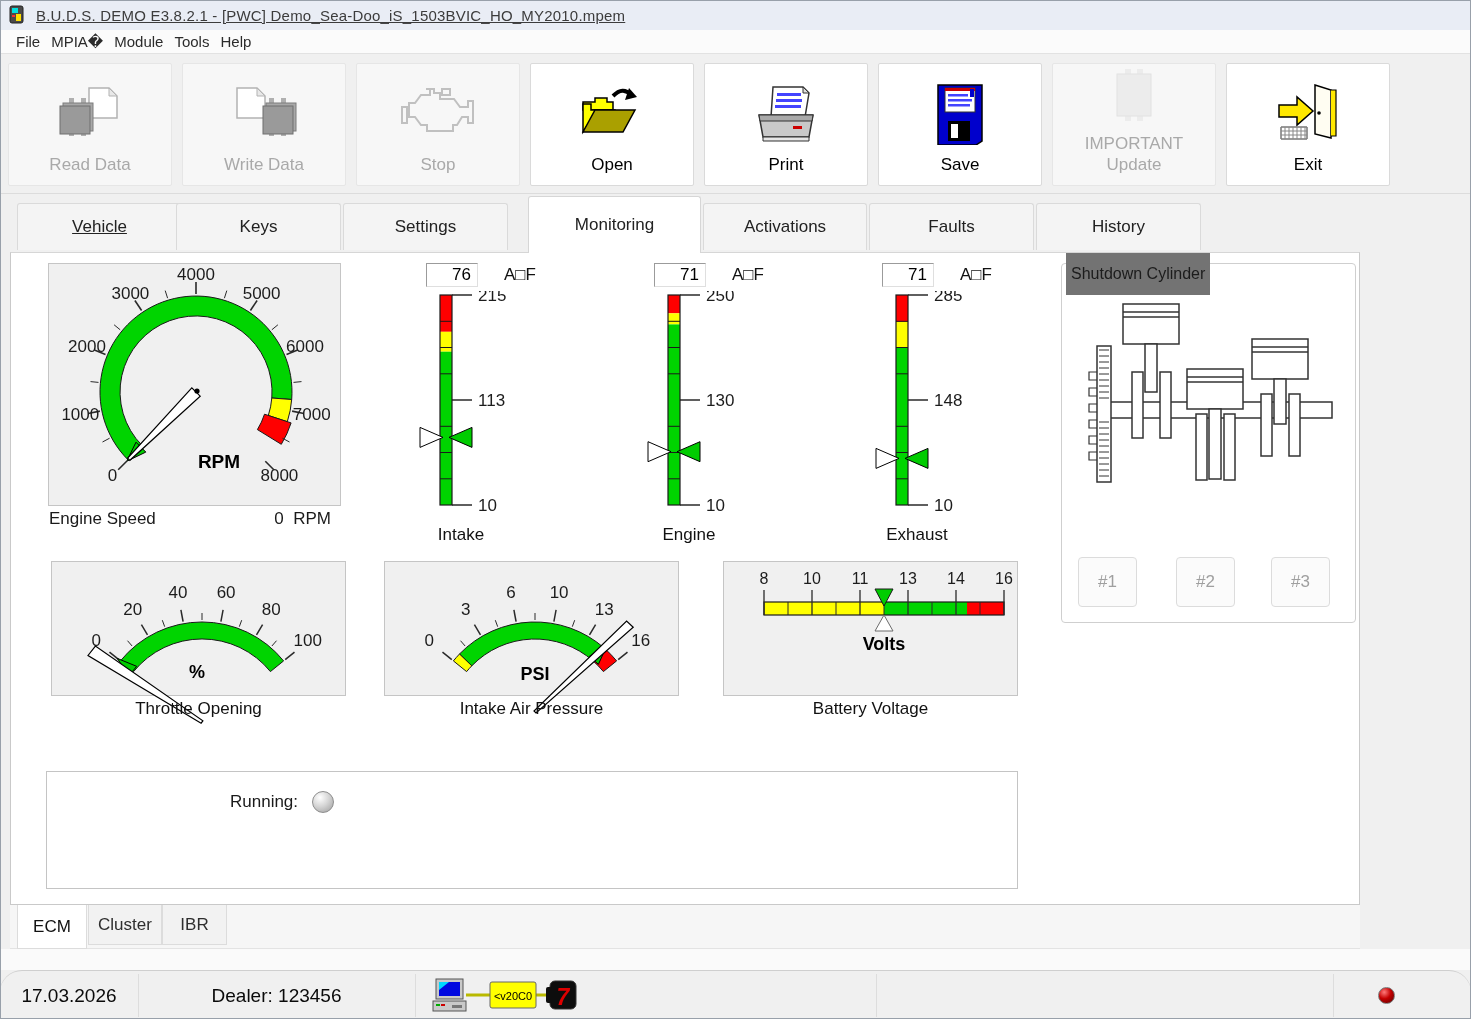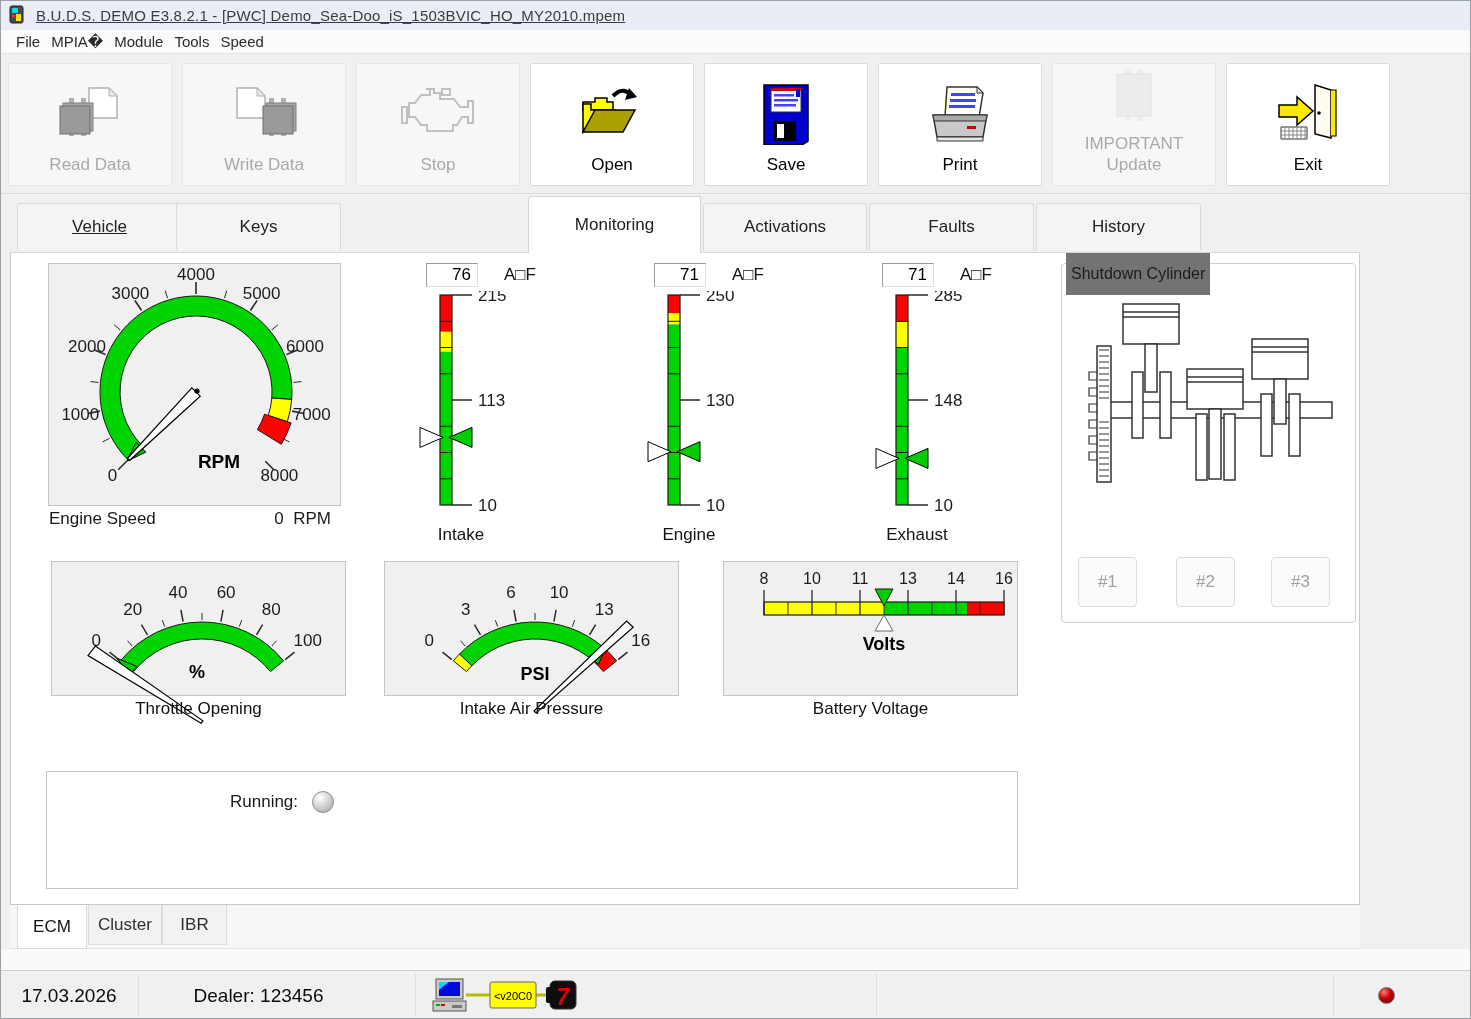--- a/index.html
+++ b/index.html
@@ -44,21 +44,21 @@
   .led { width:22px; height:22px; border-radius:50%; border:1px solid #8e8e8e; background:radial-gradient(circle at 35% 28%, #ffffff, #d6d6d6 45%, #9c9c9c); }
 
   
   .subtabstrip { left:10px; top:905px; width:1350px; height:44px; background:#f6f6f6; border-bottom:1px solid #e3e3e3; }
   .subtab { top:0; height:40px; background:#f2f2f2; border:1px solid #dcdcdc; border-top:none; display:flex; align-items:center; justify-content:center; font-size:17px; color:#2e2e2e; }
   .subtab.active { background:#ffffff; height:44px; z-index:2; color:#111; }
 
   .gapstrip { left:0; top:949px; width:1471px; height:21px; background:#fafafa; }
 
   
-  .statusbar { left:0; top:970px; width:1471px; height:49px; background:#f0f0f0; border-top:1px solid #cfcfcf; }
+  .statusbar { left:0; top:970px; width:1471px; height:49px; background:#f0f0f0; border-top:1px solid #cfcfcf;border-radius:22px; }
   .sep { top:3px; width:1px; height:43px; background:#dddddd; }
   .status-text { font-size:19px; color:#0a0a0a; display:flex; align-items:center; justify-content:center; height:49px; }
   .redled { width:17px; height:17px; border-radius:50%; border:1px solid #777; background:radial-gradient(circle at 35% 28%, #ff7a7a, #c40000 45%, #560000); }
 
   svg text { font-family:"Liberation Sans","DejaVu Sans",sans-serif; }
 </style>
 </head>
 <body>
 
 <div class="a titlebar">
@@ -69,21 +69,21 @@
     <rect x="5" y="10" width="3" height="2" fill="#ff3030"></rect>
   </svg>
   <span class="title">B.U.D.S. DEMO E3.8.2.1 - [PWC] Demo_Sea-Doo_iS_1503BVIC_HO_MY2010.mpem</span>
 </div>
 
 <div class="a menubar">
   <span class="menu-item">File</span>
   <span class="menu-item">MPIA�</span>
   <span class="menu-item">Module</span>
   <span class="menu-item">Tools</span>
-  <span class="menu-item">Speed</span>
+  <span class="menu-item">Help</span>
 </div>
 
 <div class="a toolbar">
 
   <div class="tbtn disabled">
     <span class="ticon">
       <svg width="66" height="60" viewBox="0 0 66 60">
         <path d="M32 4 h20 l8 8 v22 h-28 z" fill="#fff" stroke="#b3b3b3" stroke-width="1.5"></path>
         <path d="M52 4 l8 8 h-8 z" fill="#e8e8e8" stroke="#b3b3b3"></path>
         <rect x="12" y="14" width="5" height="6" fill="#b0b0b0"></rect>
@@ -127,56 +127,56 @@
     <span class="ticon">
       <svg width="66" height="60" viewBox="0 0 66 60">
         <path d="M34 12 q10 -10 18 -1" fill="none" stroke="#000" stroke-width="4"></path>
         <path d="M50 4 l8 9 l-12 3 z" fill="#000"></path>
         <path d="M4 18 h12 v-4 h12 v4 h6 v8 h-30 z" fill="#ffff00" stroke="#000" stroke-width="1.5"></path>
         <path d="M4 48 v-28 h8 l0 6 h24 v4 h-20 z" fill="#ffff00" stroke="#000" stroke-width="1.5"></path>
         <path d="M4 48 l12 -22 h40 l-12 22 z" fill="#aaa000" stroke="#000" stroke-width="1.5"></path>
       </svg>
     </span>
     <span>Open</span>
+  </div>
+
+  <div class="tbtn">
+    <span class="ticon">
+      <svg width="70" height="62" viewBox="0 0 70 62">
+        <path d="M22 4 h30 l6 6 -4 24 h-34 z" fill="#fff" stroke="#333" stroke-width="1.5"></path>
+        <path d="M52 4 l6 6 h-6 z" fill="#ddd" stroke="#333"></path>
+        <rect x="26" y="10" width="24" height="3" fill="#4444ff"></rect>
+        <rect x="25" y="16" width="26" height="3" fill="#4444ff"></rect>
+        <rect x="24" y="22" width="26" height="3" fill="#4444ff"></rect>
+        <path d="M8 32 h54 l-4 22 h-46 z" fill="#c9c9c9" stroke="#333" stroke-width="1.5"></path>
+        <path d="M8 32 h54 l-1 6 h-52 z" fill="#a9a9a9" stroke="#333"></path>
+        <rect x="42" y="43" width="9" height="3" fill="#cc0000"></rect>
+        <path d="M12 54 h46 v4 h-46 z" fill="#e6e6e6" stroke="#333"></path>
+      </svg>
+    </span>
+    <span>Print</span>
   </div>
 
   <div class="tbtn">
     <span class="ticon">
       <svg width="60" height="62" viewBox="0 0 60 62">
         <path d="M8 2 h44 v56 l-6 4 h-38 z" fill="#0000cc" stroke="#000" stroke-width="1.5"></path>
         <rect x="15" y="5" width="30" height="24" fill="#fff" stroke="#333"></rect>
         <rect x="15" y="5" width="30" height="3" fill="#cc0000"></rect>
         <rect x="18" y="11" width="20" height="2.5" fill="#4444ff"></rect>
         <rect x="18" y="16" width="24" height="2.5" fill="#4444ff"></rect>
         <rect x="18" y="21" width="22" height="2.5" fill="#4444ff"></rect>
         <rect x="40" y="6" width="4" height="8" fill="#0000cc"></rect>
         <rect x="18" y="38" width="22" height="20" fill="#000"></rect>
         <rect x="21" y="41" width="7" height="14" fill="#fff"></rect>
       </svg>
     </span>
     <span>Save</span>
   </div>
 
-  <div class="tbtn">
-    <span class="ticon">
-      <svg width="70" height="62" viewBox="0 0 70 62">
-        <path d="M22 4 h30 l6 6 -4 24 h-34 z" fill="#fff" stroke="#333" stroke-width="1.5"></path>
-        <path d="M52 4 l6 6 h-6 z" fill="#ddd" stroke="#333"></path>
-        <rect x="26" y="10" width="24" height="3" fill="#4444ff"></rect>
-        <rect x="25" y="16" width="26" height="3" fill="#4444ff"></rect>
-        <rect x="24" y="22" width="26" height="3" fill="#4444ff"></rect>
-        <path d="M8 32 h54 l-4 22 h-46 z" fill="#c9c9c9" stroke="#333" stroke-width="1.5"></path>
-        <path d="M8 32 h54 l-1 6 h-52 z" fill="#a9a9a9" stroke="#333"></path>
-        <rect x="42" y="43" width="9" height="3" fill="#cc0000"></rect>
-        <path d="M12 54 h46 v4 h-46 z" fill="#e6e6e6" stroke="#333"></path>
-      </svg>
-    </span>
-    <span>Print</span>
-  </div>
-
   <div class="tbtn disabled">
     <span class="ticon">
       <svg width="66" height="56" viewBox="0 0 66 56">
         <rect x="24" y="2" width="6" height="6" fill="#ececec"></rect>
           <rect x="36" y="2" width="6" height="6" fill="#ececec"></rect>
         <rect x="24" y="48" width="6" height="6" fill="#ececec"></rect>
           <rect x="36" y="48" width="6" height="6" fill="#ececec"></rect>
         <rect x="16" y="7" width="34" height="42" fill="#ececec" stroke="#e2e2e2"></rect>
       </svg>
     </span>
@@ -194,20 +194,21 @@
         <path d="M6 44 h26 v12 h-26 z M6 48 h26 M6 52 h26 M10 44 v12 M14 44 v12 M18 44 v12 M22 44 v12 M26 44 v12 M30 44 v12" fill="none" stroke="#888" stroke-width="1"></path>
       </svg>
     </span>
     <span>Exit</span>
   </div>
 </div>
 
 <div class="a tabstrip">
   <div class="a tab" style="left:17px;width:165px;text-decoration:underline;">Vehicle</div>
   <div class="a tab" style="left:176px;width:165px;">Keys</div>
+  <div class="a tab" style="left:343px;width:165px;">Settings</div>
   <div class="a tab active" style="left:528px;width:173px;">Monitoring</div>
   <div class="a tab" style="left:703px;width:164px;">Activations</div>
   <div class="a tab" style="left:869px;width:165px;">Faults</div>
   <div class="a tab" style="left:1036px;width:165px;">History</div>
 </div>
 
 <div class="a content">
 
   <div class="a gauge-panel" style="left:37px;top:10px;width:293px;height:243px;">
     <svg width="293" height="243" viewBox="0 0 293 243" style="overflow:visible">
@@ -532,21 +533,21 @@
   <div class="a subtab active" style="left:7px;width:70px;">ECM</div>
   <div class="a subtab" style="left:78px;width:74px;">Cluster</div>
   <div class="a subtab" style="left:152px;width:65px;">IBR</div>
 </div>
 
 <div class="a gapstrip"></div>
 
 <div class="a statusbar">
   <div class="a status-text" style="left:0;width:138px;">17.03.2026</div>
   <div class="a sep" style="left:138px;"></div>
-  <div class="a status-text" style="left:120px;width:277px;">Dealer: 123456</div>
+  <div class="a status-text" style="left:138px;width:277px;">Dealer: 123456</div>
   <div class="a sep" style="left:415px;"></div>
 
   <svg class="a" style="left:432px;top:7px;" width="146" height="36" viewBox="0 0 146 36">
     <line x1="34" y1="17" x2="58" y2="17" stroke="#b9b900" stroke-width="3"></line>
     <line x1="104" y1="17" x2="118" y2="17" stroke="#b9b900" stroke-width="3"></line>
     <g>
       <rect x="4" y="1" width="27" height="20" fill="#c9c9c9" stroke="#555"></rect>
       <rect x="7" y="4" width="21" height="14" fill="#0008e0"></rect>
       <path d="M7 4 h10 l-10 8 z" fill="#00d8ff"></path>
       <rect x="1" y="23" width="33" height="10" fill="#c9c9c9" stroke="#555"></rect>

